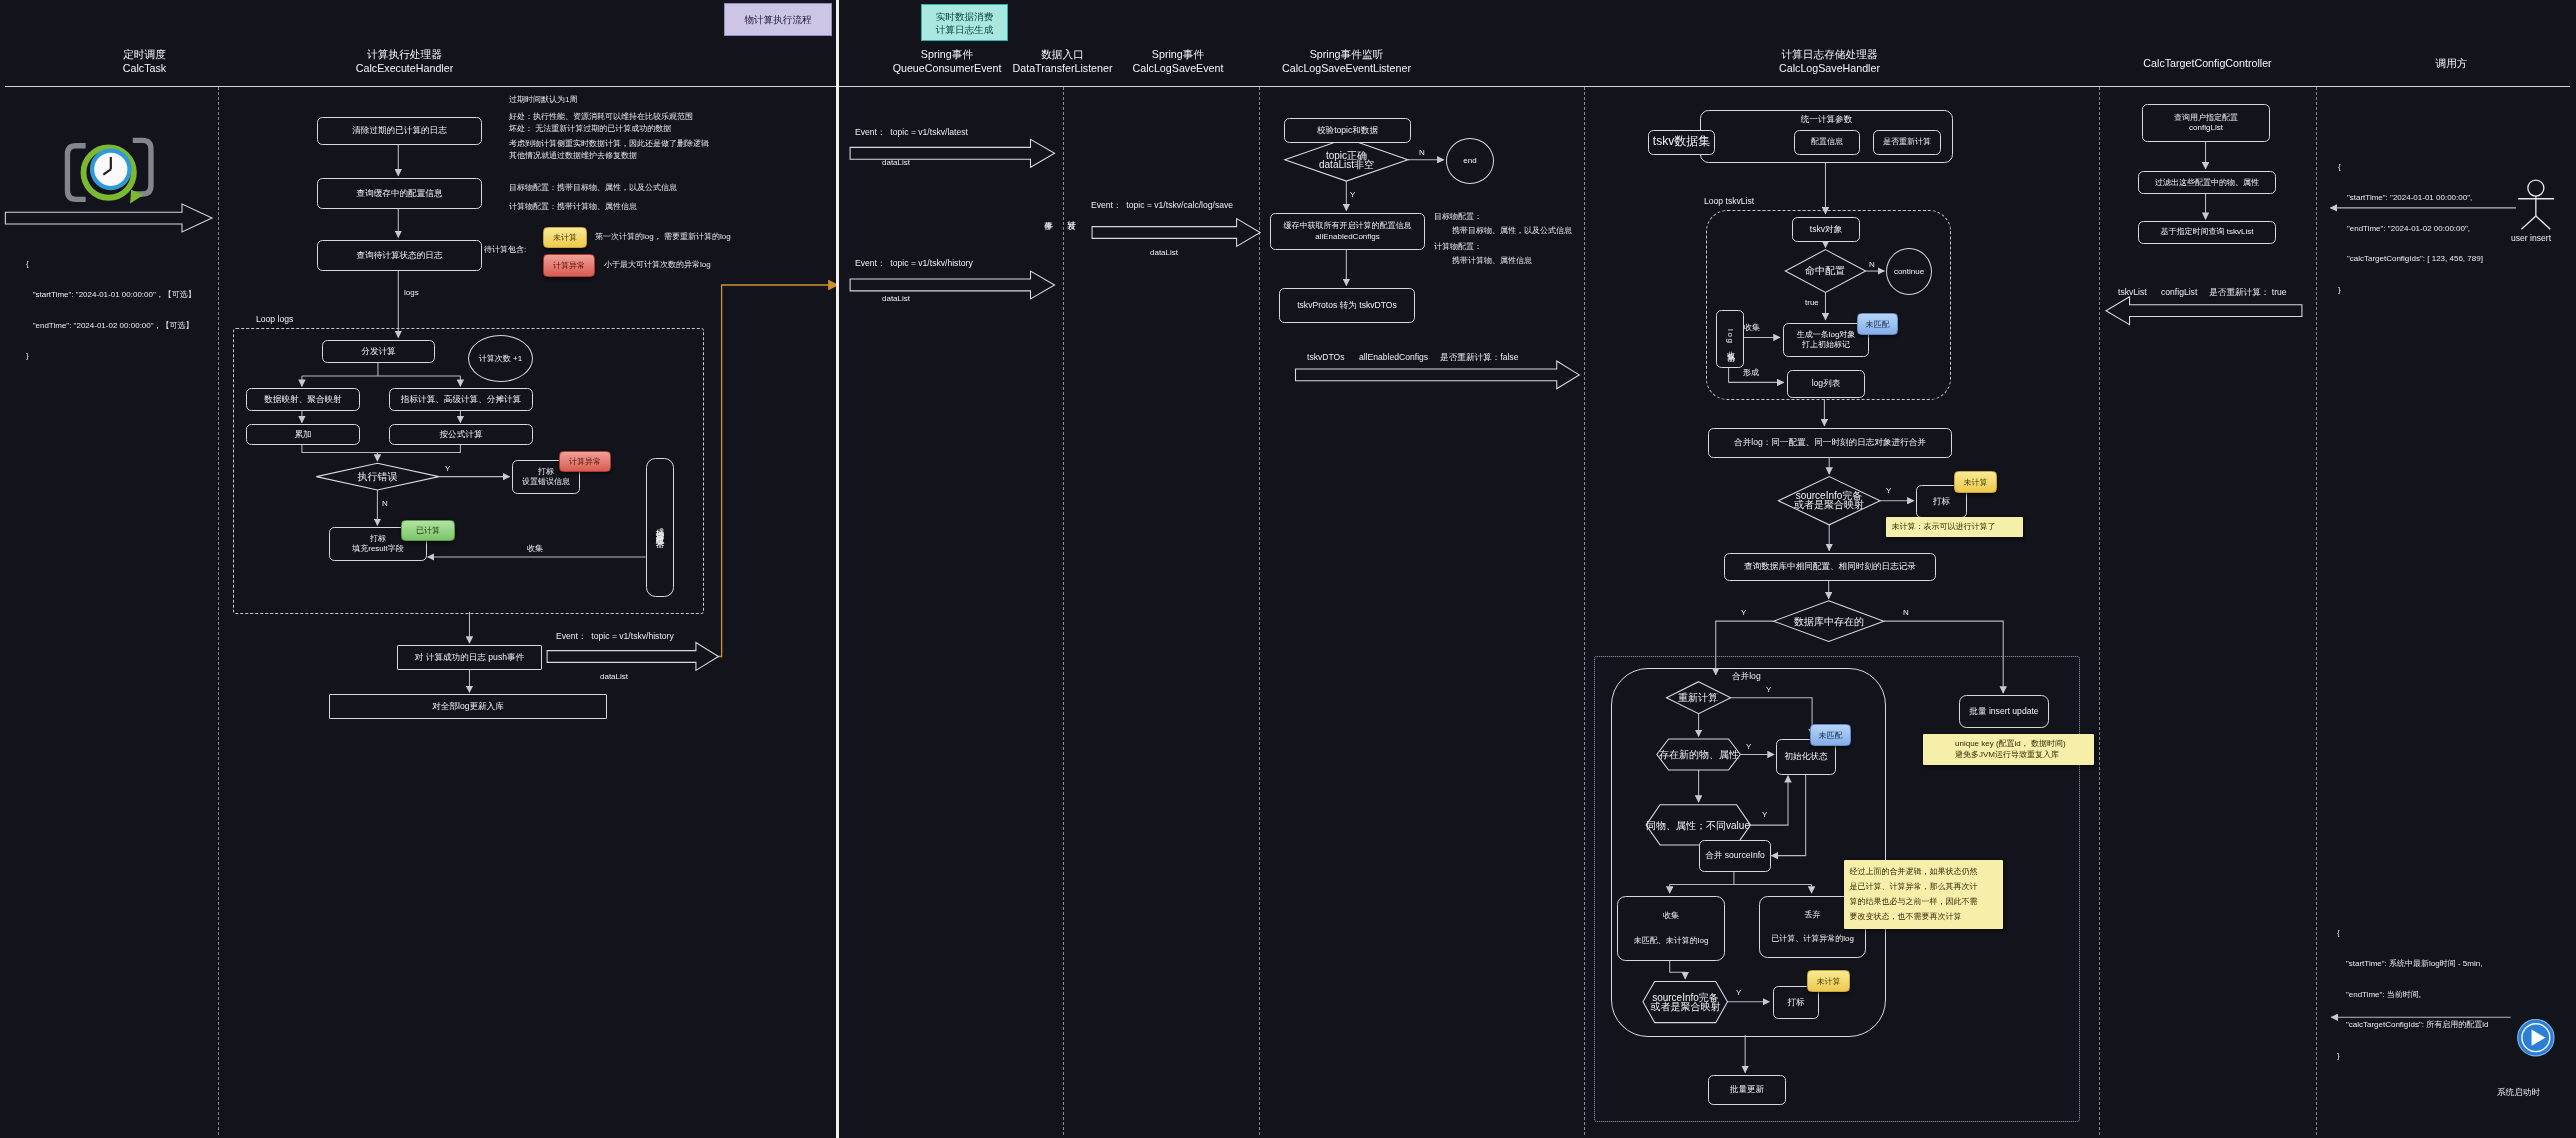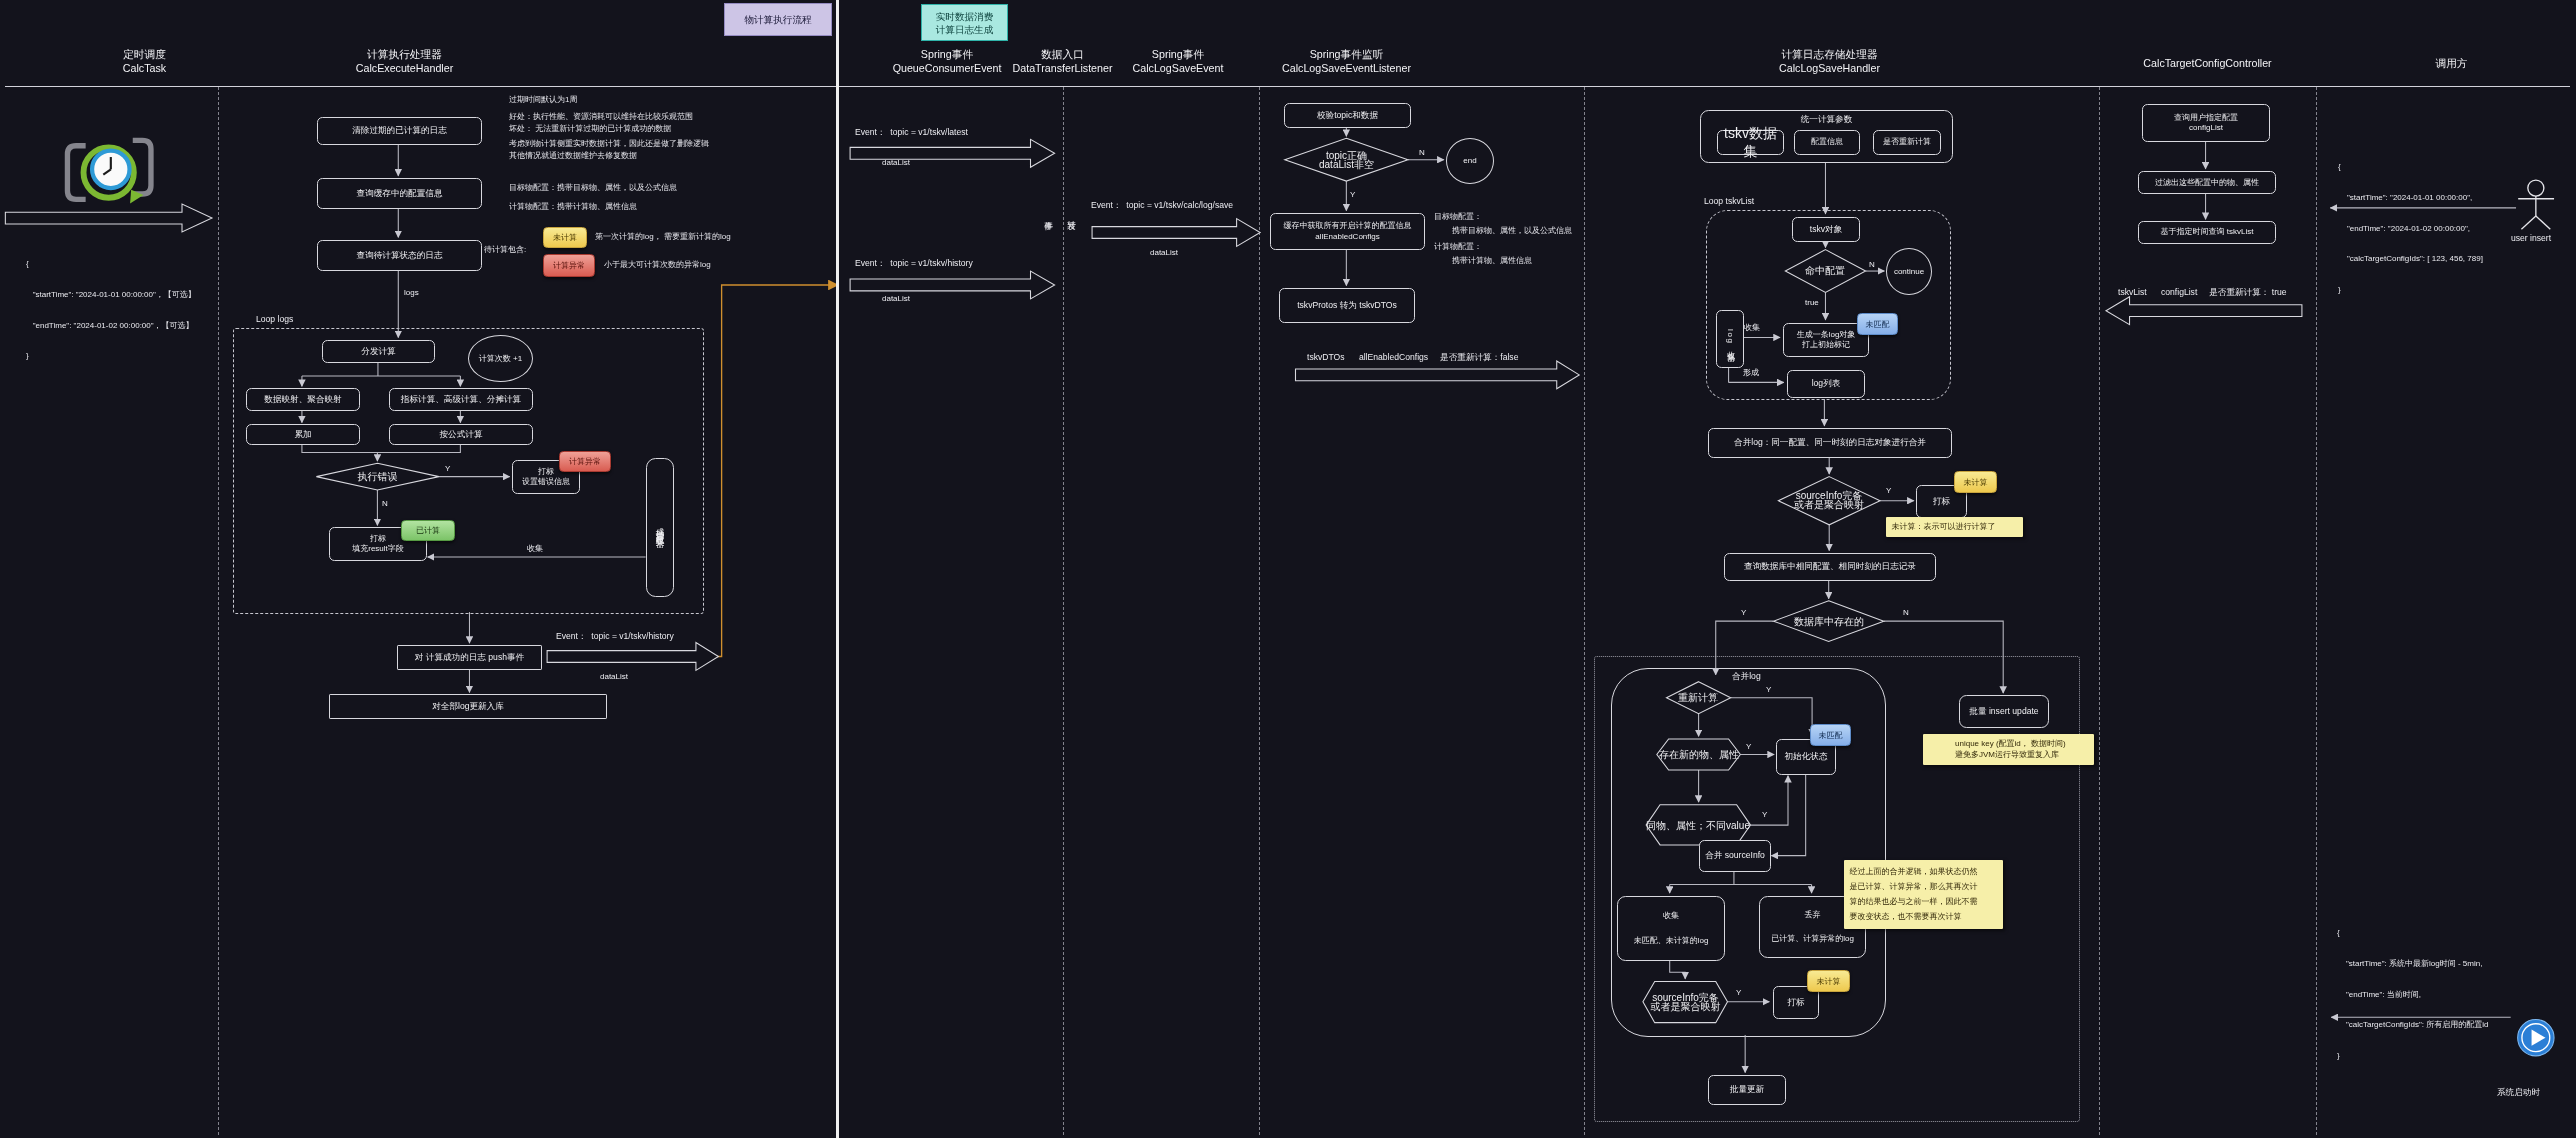--- a/index.html
+++ b/index.html
@@ -304,21 +304,21 @@
 
   <div class="lbl" style="left:855px;top:127px;font-size:8.6px;">Event：  topic = v1/tskv/latest</div>
   <div class="lbl" style="left:882px;top:158px;">dataList</div>
   <div class="lbl" style="left:855px;top:258px;font-size:8.6px;">Event：  topic = v1/tskv/history</div>
   <div class="lbl" style="left:882px;top:294px;">dataList</div>
   <div class="lbl vtext" style="left:1043px;top:214px;height:33px;font-size:8.6px;">事件</div>
   <div class="lbl vtext" style="left:1066px;top:214px;height:33px;font-size:8.6px;">转发</div>
   <div class="lbl" style="left:1091px;top:200px;font-size:8.6px;">Event：  topic = v1/tskv/calc/log/save</div>
   <div class="lbl" style="left:1150px;top:248px;">dataList</div>
 
-  <div class="box" style="left:1284px;top:103px;width:125px;height:22.5px;">
+  <div class="box" style="left:1284px;top:118px;width:125px;height:22.5px;">
     <div>校验topic和数据</div>
   </div>
   <div class="dtext" style="left:1285px;top:138px;width:123px;height:43px;">
     <div>topic正确</div>
     <div>dataList非空</div>
   </div>
   <div class="lbl" style="left:1419px;top:148px;">N</div>
   <div class="ellipse" style="left:1446px;top:138px;width:46px;height:44px;">
     <div>end</div>
   </div>
@@ -332,21 +332,21 @@
   <div class="note" style="left:1434px;top:241px;">计算物配置：</div>
   <div class="note" style="left:1452px;top:255px;">携带计算物、属性信息</div>
   <div class="box" style="left:1279px;top:288px;width:134px;height:33px;">
     <div>tskvProtos 转为 tskvDTOs</div>
   </div>
   <div class="lbl" style="left:1307px;top:352px;font-size:8.6px;">tskvDTOs      allEnabledConfigs     是否重新计算：false</div>
 
   <div class="box" style="left:1700px;top:110px;width:251px;height:48px;border-radius:8.6px;justify-content:flex-start;padding-top:3.2px;">
     <div>统一计算参数</div>
   </div>
-  <div class="box" style="left:1717px;top:130px;width:65px;height:22.5px;font-size:14px;">
+  <div class="box" style="left:1648px;top:130px;width:65px;height:22.5px;font-size:12px;">
     <div>tskv数据集</div>
   </div>
   <div class="box" style="left:1794px;top:130px;width:64px;height:22.5px;font-size:8px;">
     <div>配置信息</div>
   </div>
   <div class="box" style="left:1873px;top:130px;width:66px;height:22.5px;font-size:8px;">
     <div>是否重新计算</div>
   </div>
 
   <div class="lbl" style="left:1704px;top:196px;font-size:8.6px;">Loop tskvList</div>

